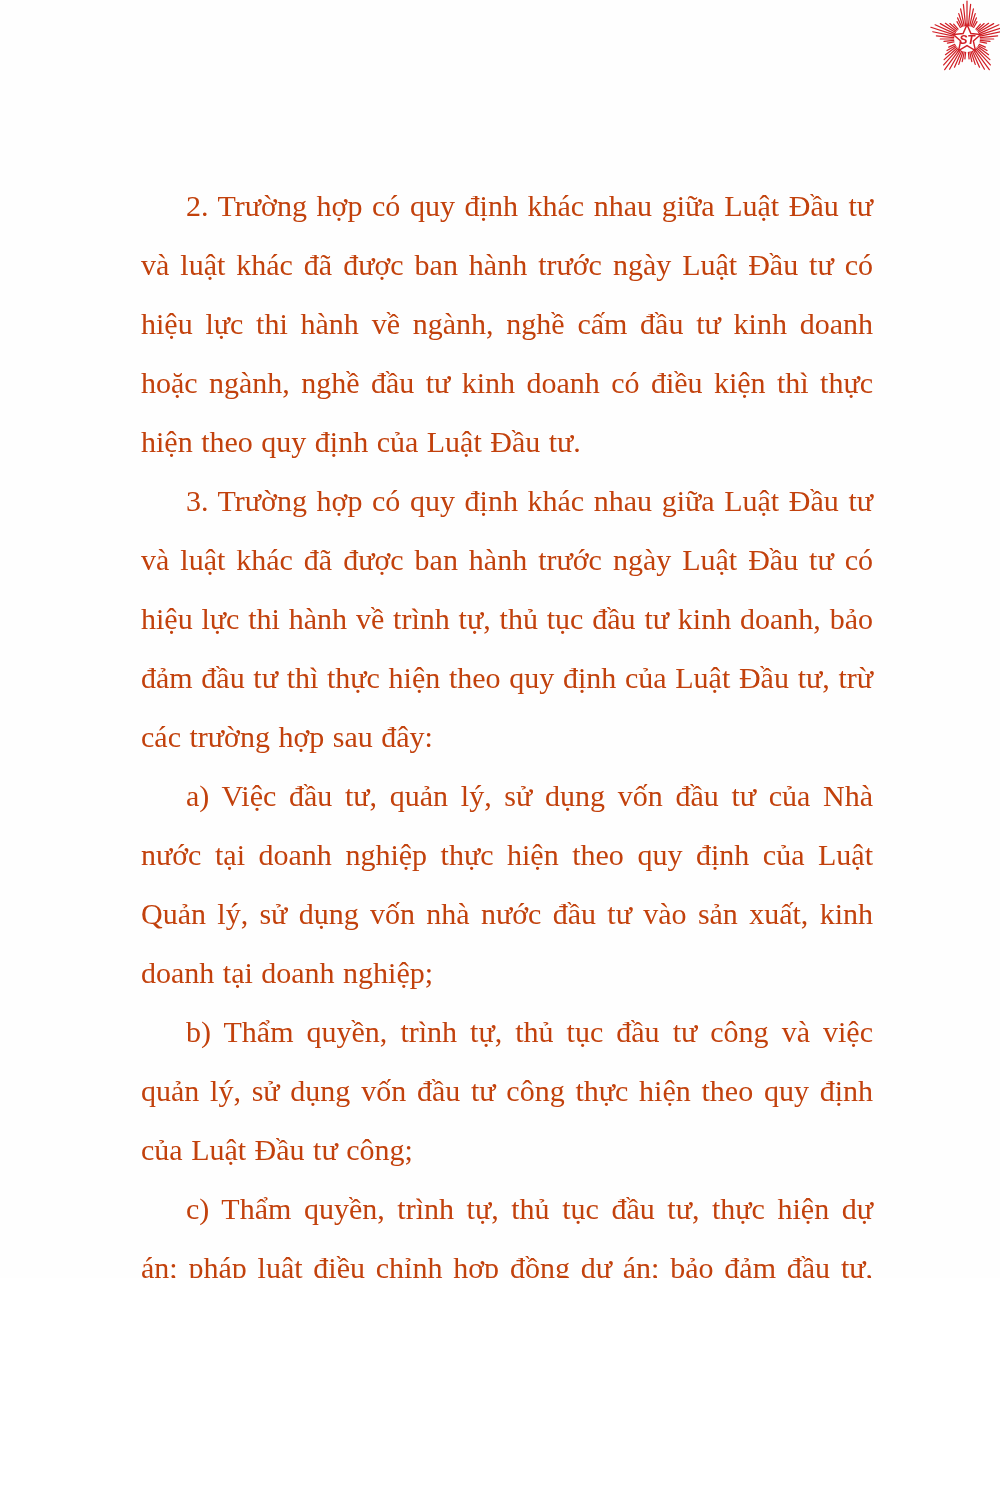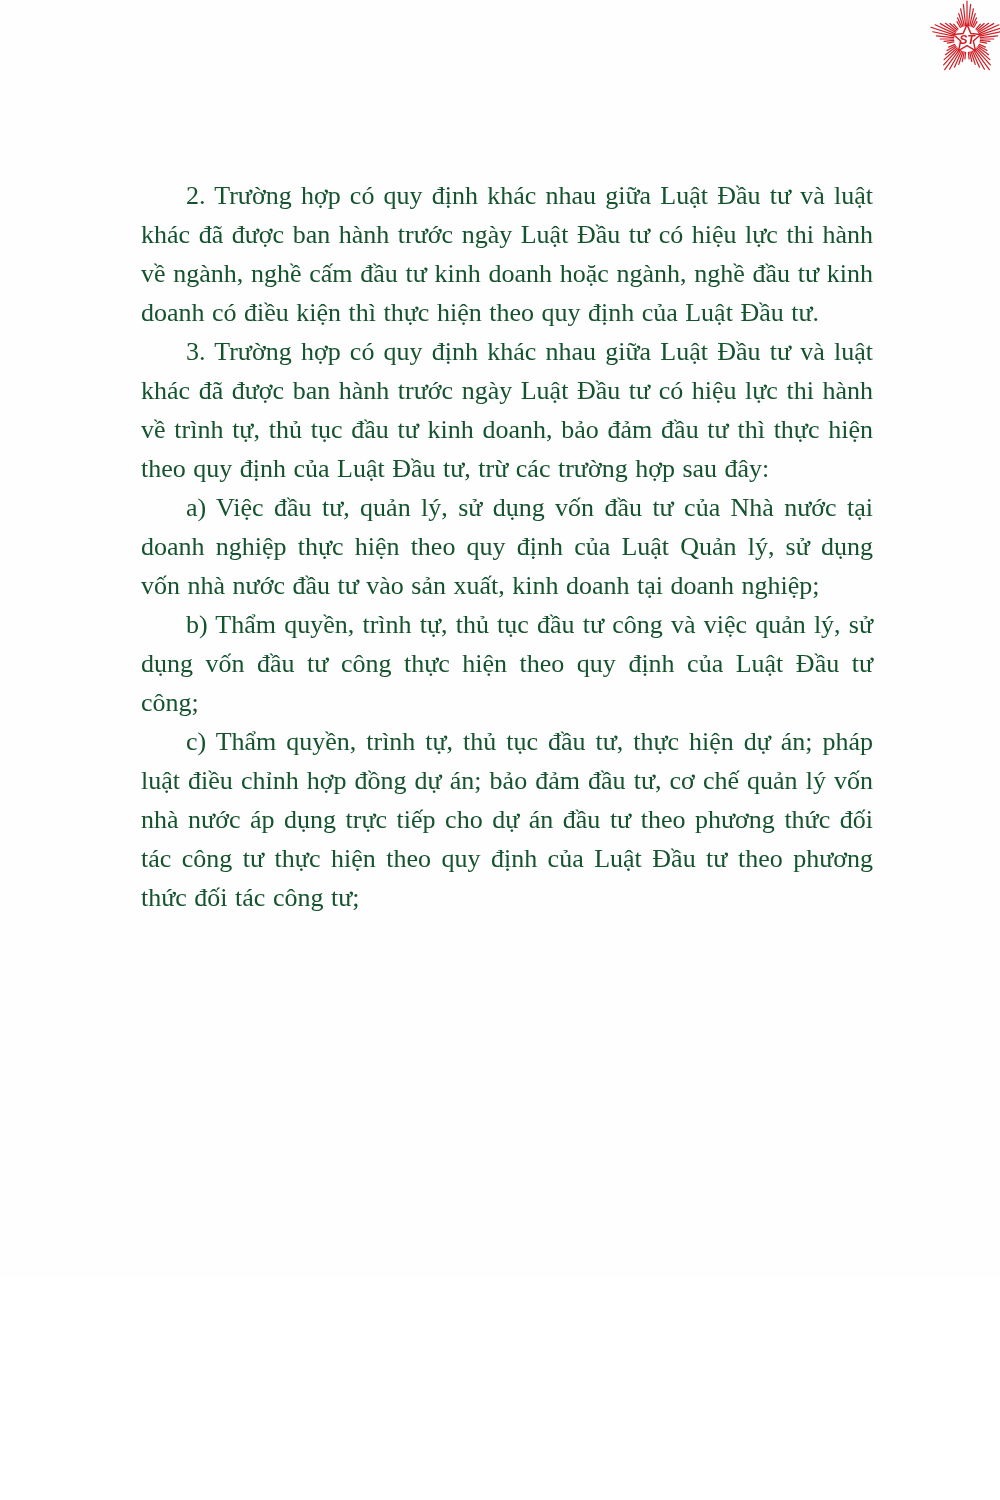--- a/index.html
+++ b/index.html
@@ -46,23 +46,23 @@
   
   .content {
     position: absolute;
     left: 141px;
     top: 176px;
     width: 732px;
   }
   .content p {
     margin: 0;
     padding: 0;
-    font-size: 26px;
-    line-height: 39px;
-    color: #14532d;
+    font-size: 30px;
+    line-height: 59px;
+    color: #c2410c;
     text-align: justify;
     text-indent: 45px;
     word-spacing: 1px;
   }
   
   .page-number {
     position: absolute;
     left: 838px;
     top: 1342px;
     font-size: 35px;

